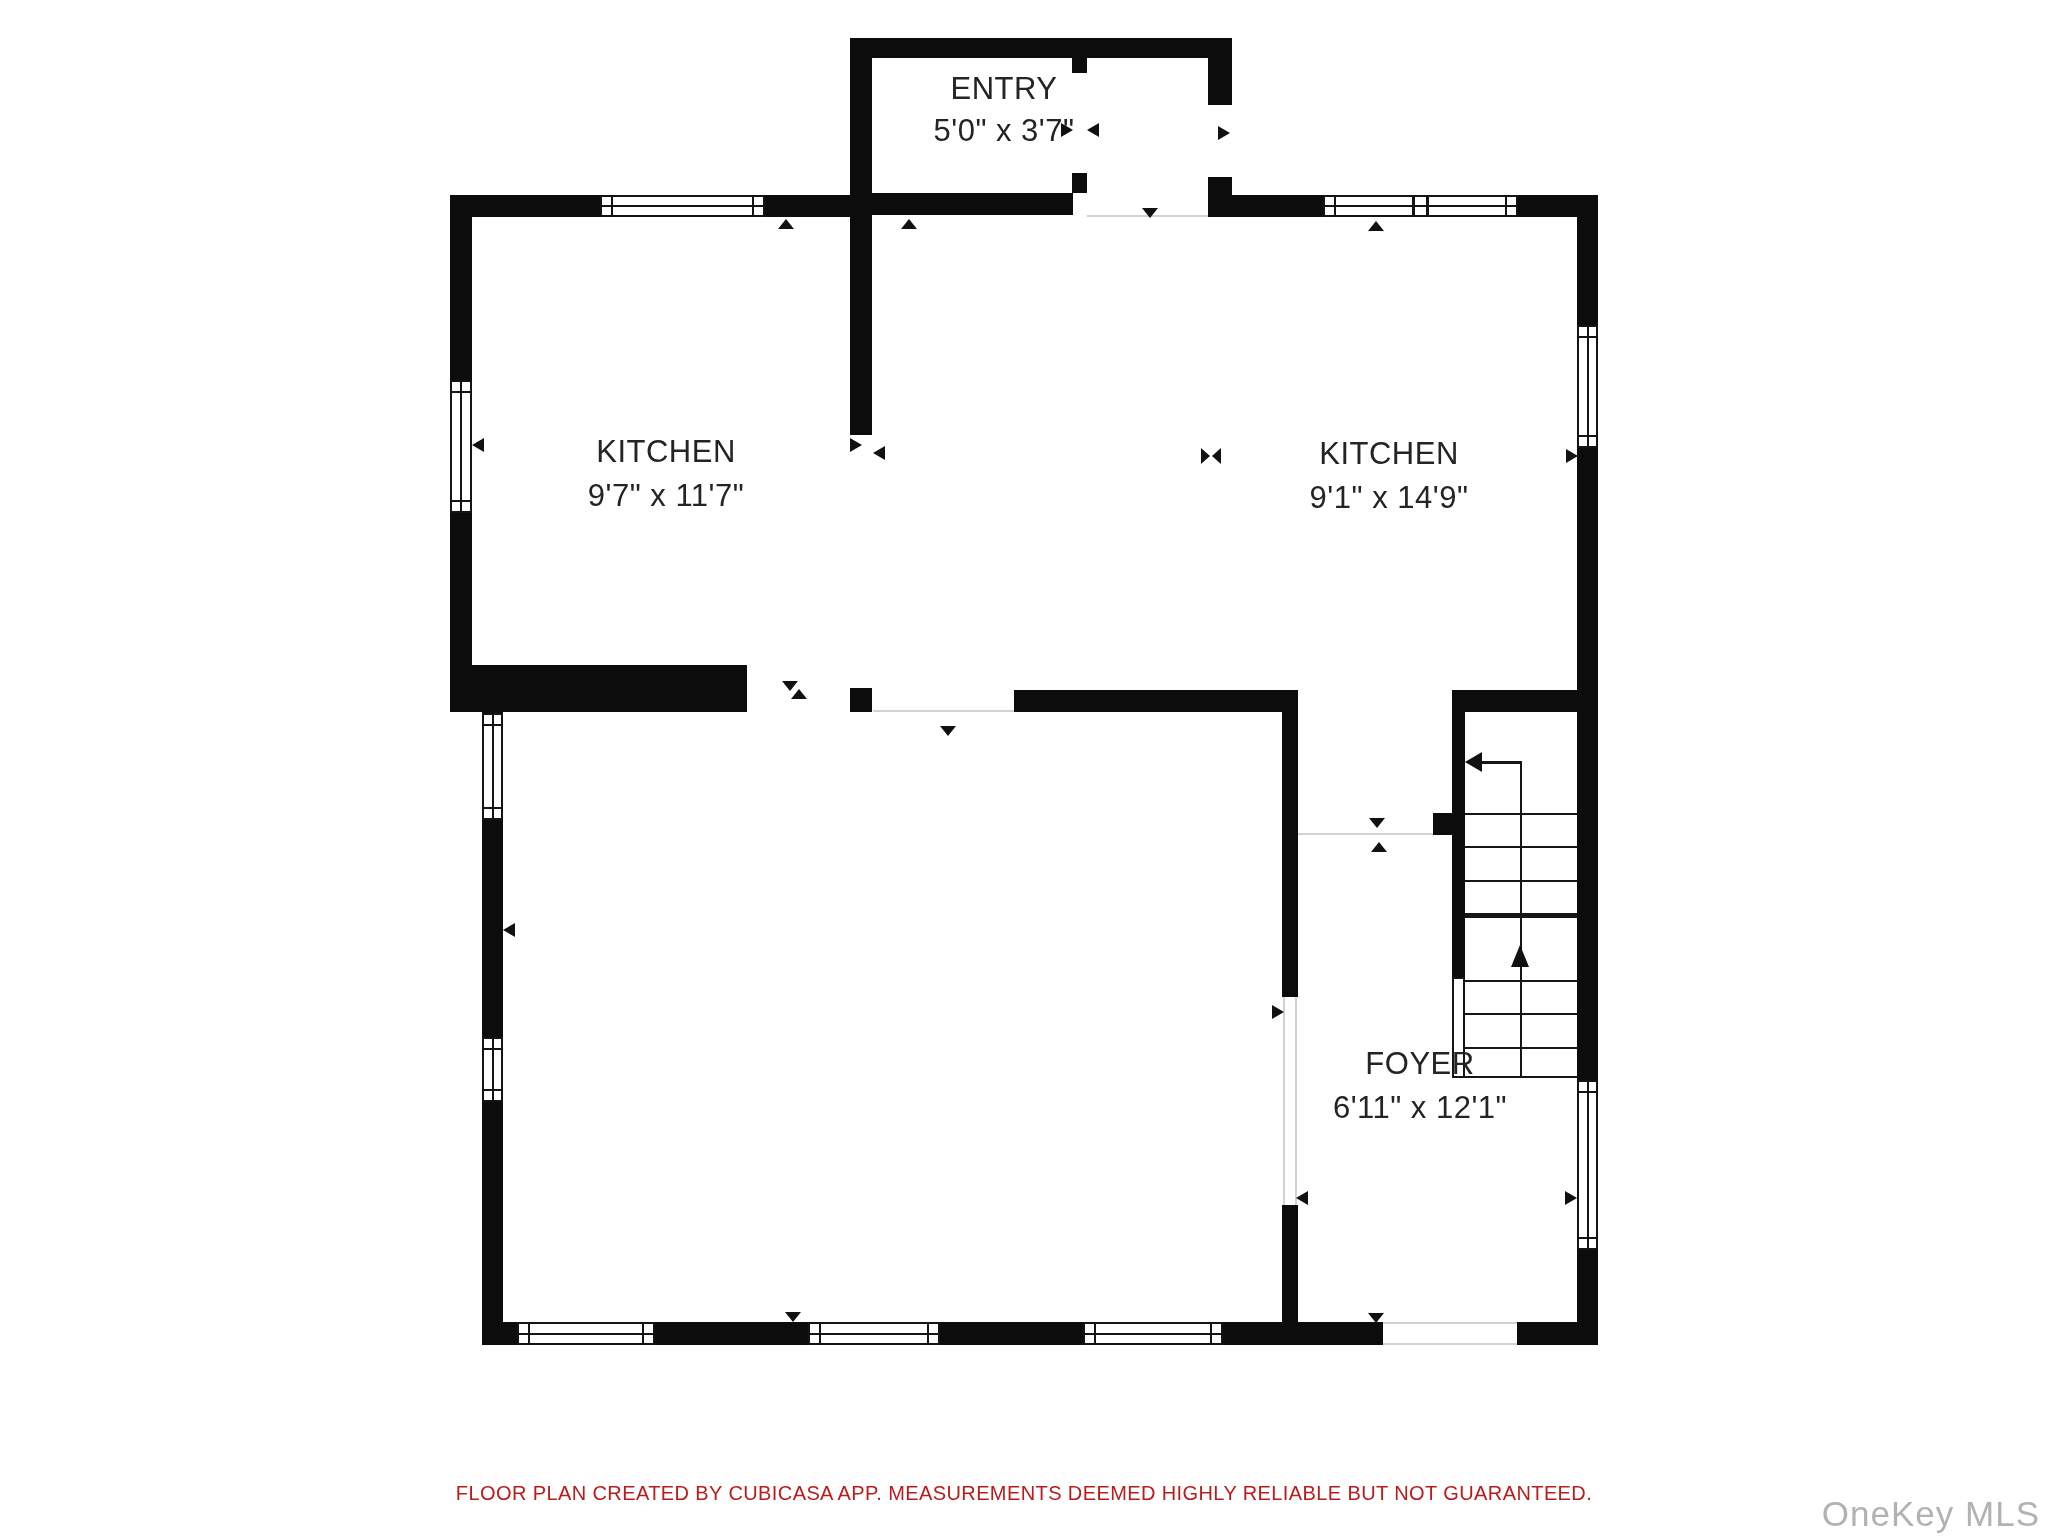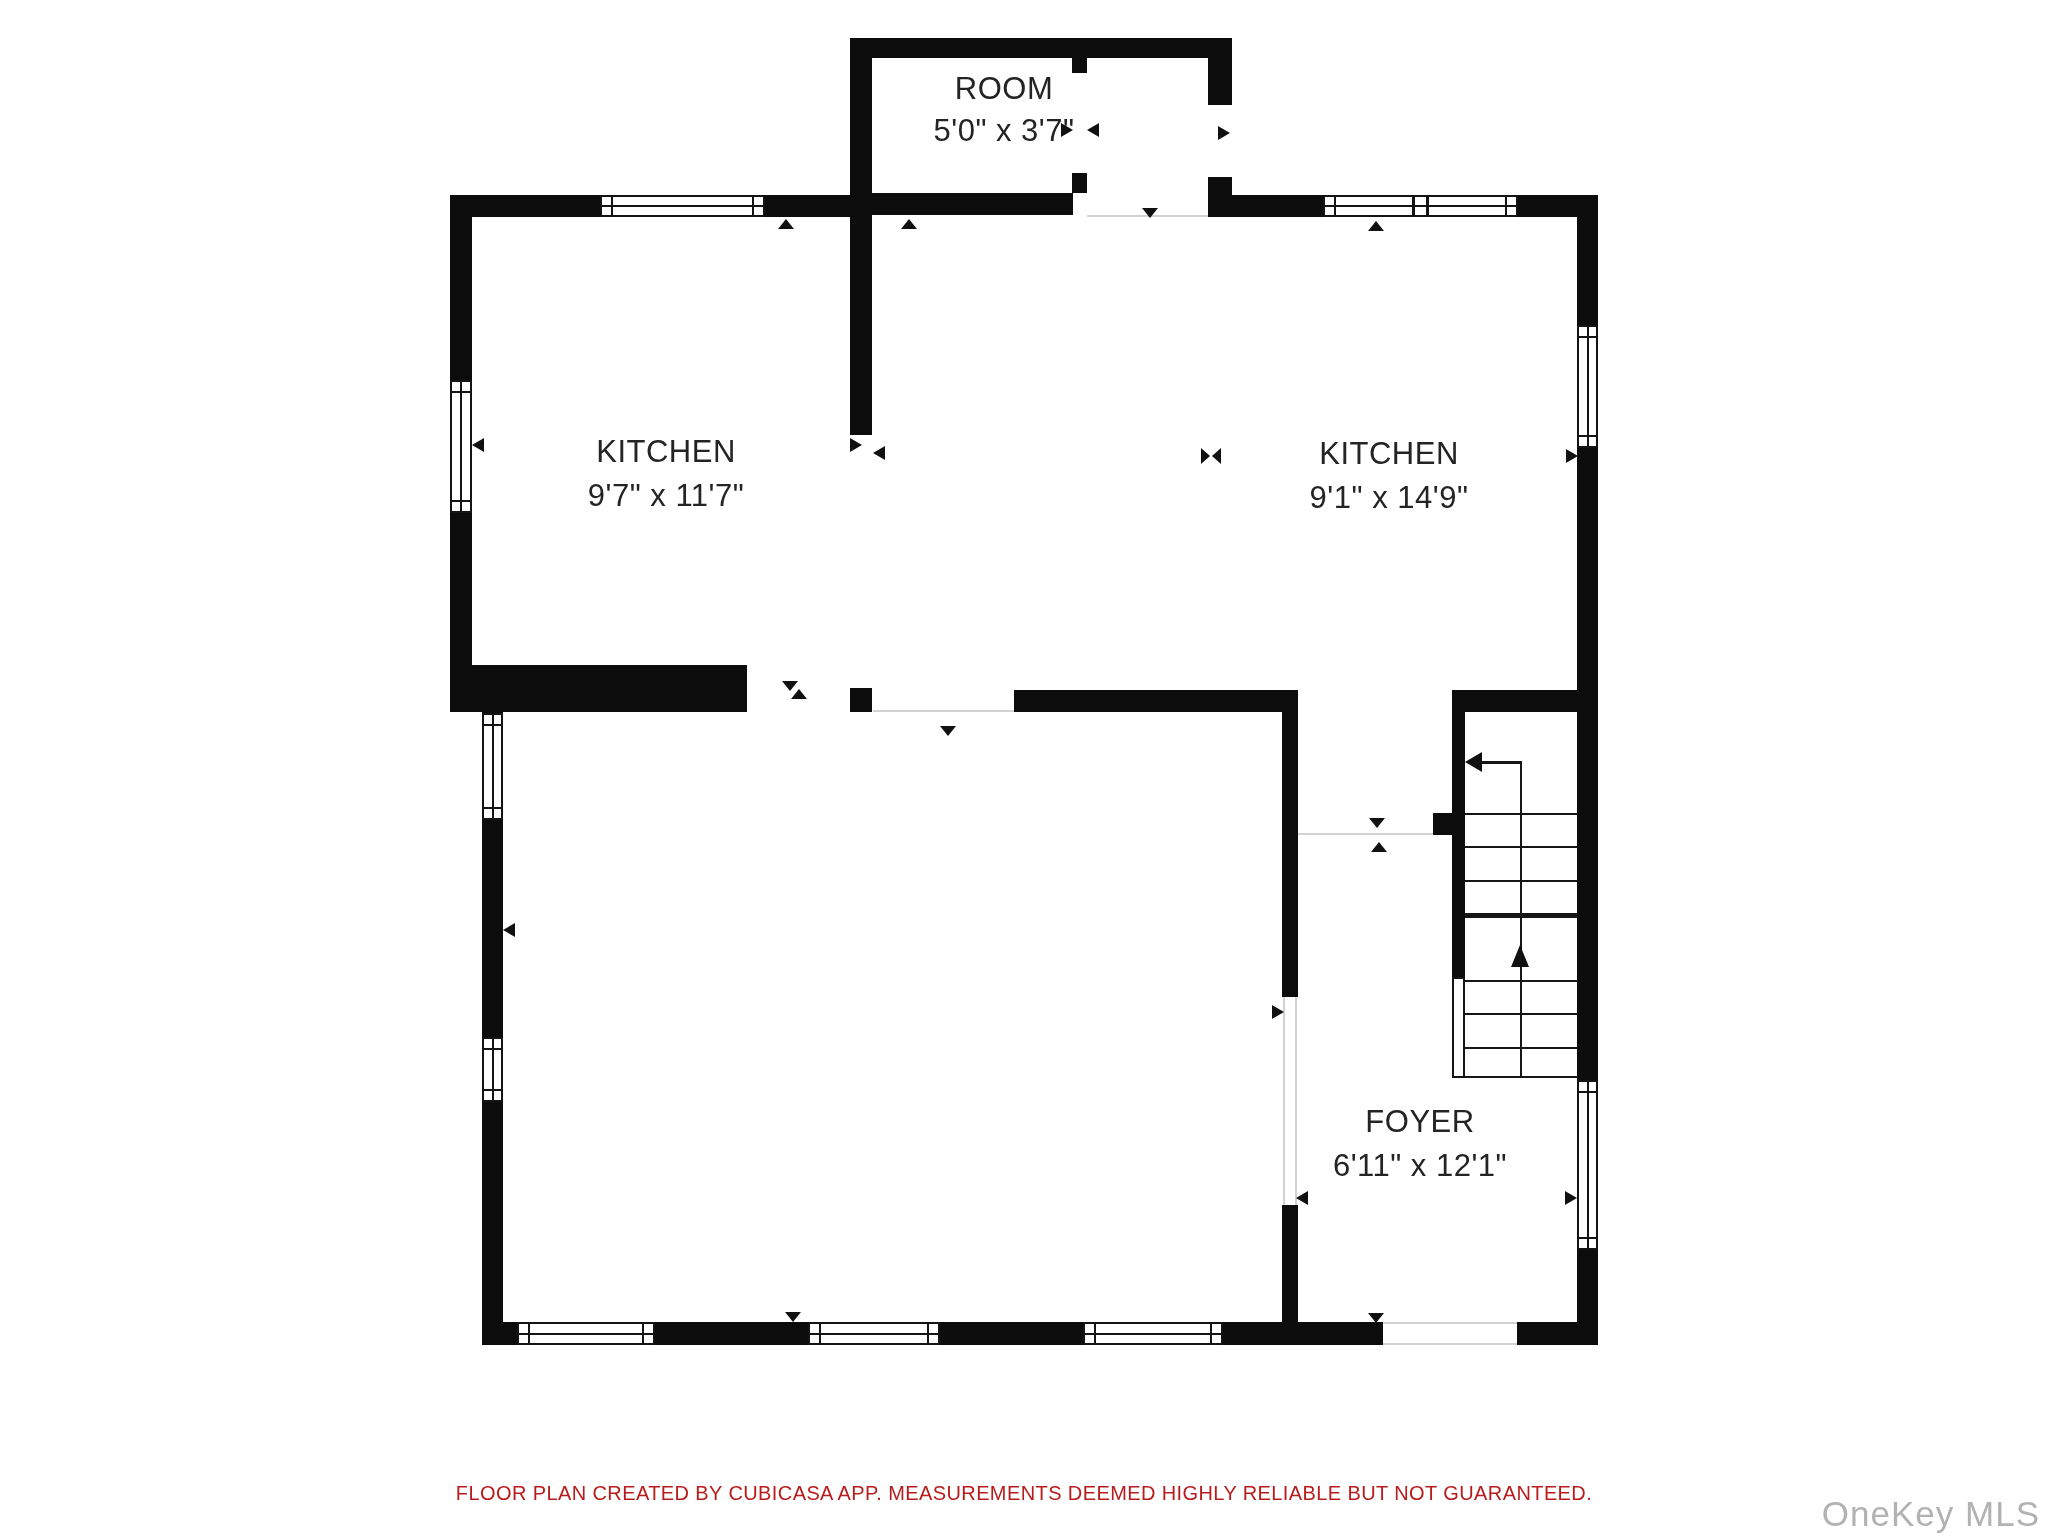--- a/index.html
+++ b/index.html
@@ -172,32 +172,32 @@
   <i class="tri tl" style="left:1296px;top:1191px"></i>
   <i class="tri tl" style="left:503px;top:923px"></i>
   <i class="tri tr" style="left:1565px;top:1191px"></i>
   <i class="tri td" style="left:785px;top:1312px"></i>
   <i class="tri td" style="left:1368px;top:1313px"></i>
 
   <i class="tri btr" style="left:1201px;top:448px"></i>
   <i class="tri btl" style="left:1212px;top:448px"></i>
 
   <div class="lbl" style="left:1004px;top:110px;line-height:42px">
-    <span class="nm">ROOM</span>
+    <span class="nm">ENTRY</span>
     <span class="dm">5'0" x 3'7"</span>
   </div>
   <div class="lbl" style="left:666px;top:474px">
     <span class="nm">KITCHEN</span>
     <span class="dm">9'7" x 11'7"</span>
   </div>
   <div class="lbl" style="left:1389px;top:476px">
     <span class="nm">KITCHEN</span>
     <span class="dm">9'1" x 14'9"</span>
   </div>
-  <div class="lbl" style="left:1420px;top:1144px">
+  <div class="lbl" style="left:1420px;top:1086px">
     <span class="nm">FOYER</span>
     <span class="dm">6'11" x 12'1"</span>
   </div>
 
 </div>
 
 <div id="footer" style="color: #b91c1c;">FLOOR PLAN CREATED BY CUBICASA APP. MEASUREMENTS DEEMED HIGHLY RELIABLE BUT NOT GUARANTEED.</div>
 <div id="watermark" style="color: rgb(178, 178, 178);">OneKey MLS</div>
 
 </body></html>

